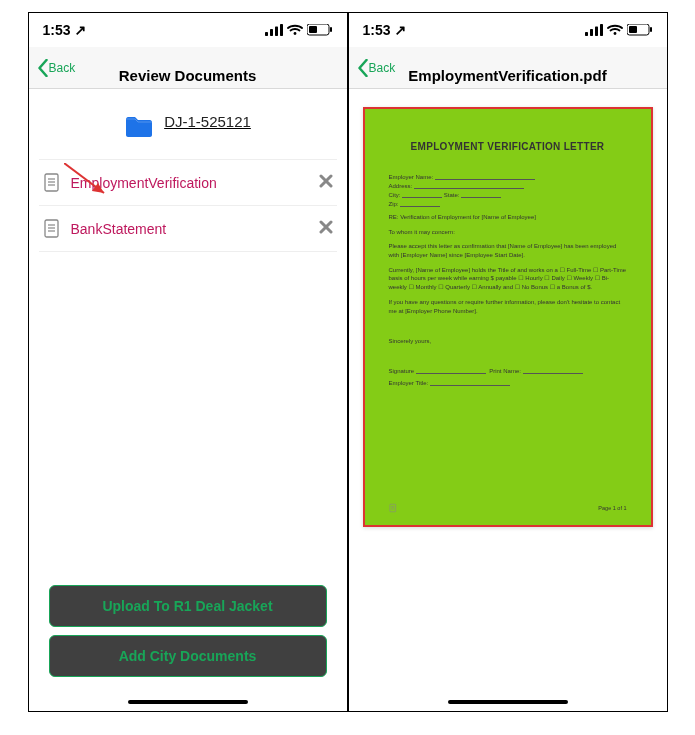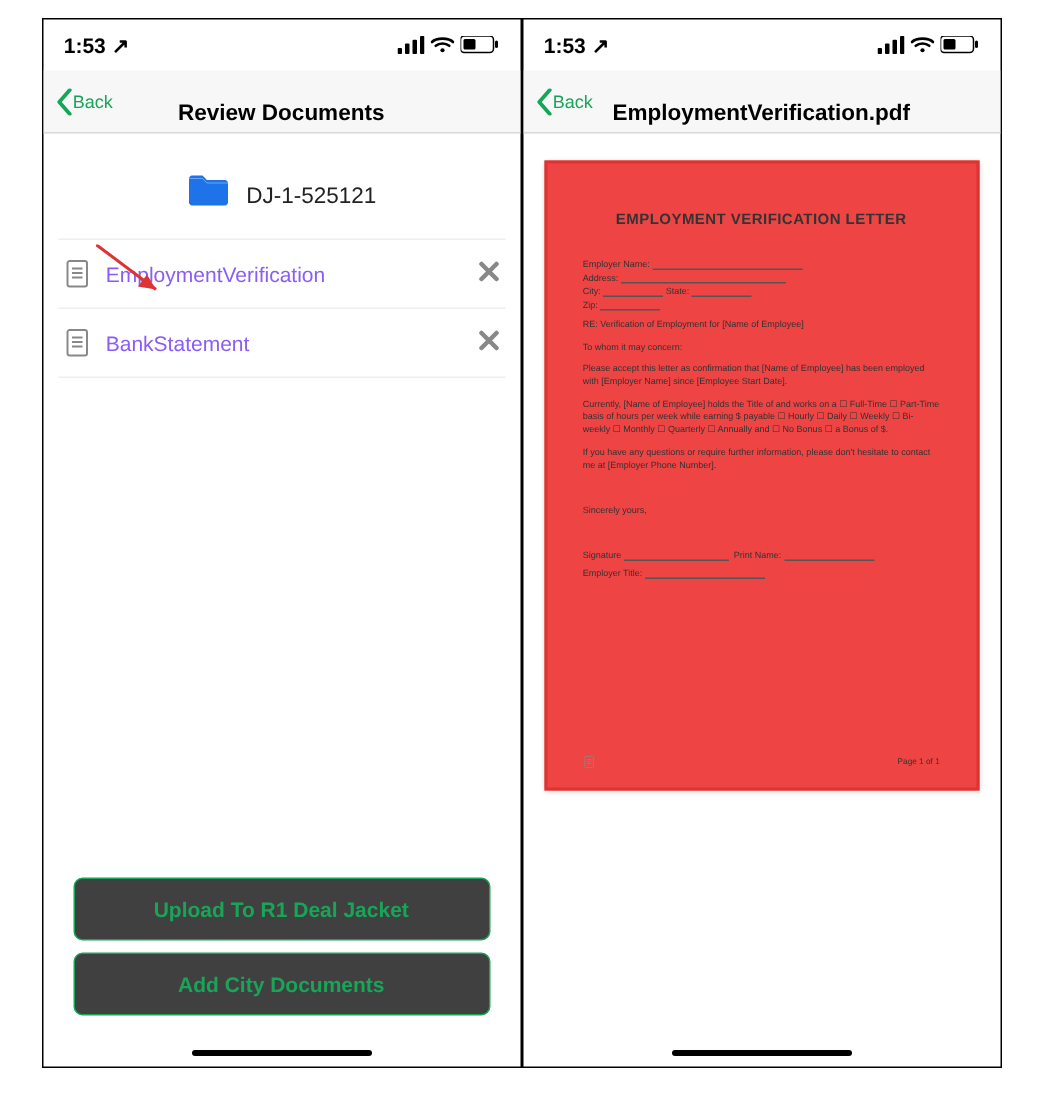--- a/index.html
+++ b/index.html
@@ -58,36 +58,37 @@
       text-align: center;
       font-weight: 700;
       font-size: 15px;
       pointer-events: none;
       margin-top: 16px;
     }
     
     .content { flex: 1; padding: 0 10px; overflow: auto; }
     .folder-row {
       display: flex;
-      align-items: flex-end;
+      align-items: flex-start;
       justify-content: center;
       gap: 10px;
       padding: 24px 0 20px;
+      text-decoration: underline;
     }
     .folder-row span { font-size: 15px; font-weight: 500; color: #222; }
     .doc-list { border-top: 1px solid #eee; }
     .doc-row {
       display: flex;
       align-items: center;
       gap: 10px;
       padding: 12px 4px;
       border-bottom: 1px solid #eee;
     }
     .doc-icon { width: 18px; flex: 0 0 18px; color: #777; }
-    .doc-name { flex: 1; font-size: 14px; color: #8b5cf6; }
+    .doc-name { flex: 1; font-size: 14px; color: #be185d; }
     .doc-delete { color: #888; cursor: pointer; font-size: 18px; font-weight: 700; }
     
     .arrow-anno {
       position: absolute;
       top: 150px;
       left: 35px;
       pointer-events: none;
     }
     
     .bottom-actions {
@@ -118,21 +119,21 @@
     }
     
     .preview-wrap {
       flex: 1;
       padding: 18px 12px 8px;
       display: flex;
       justify-content: center;
     }
     .preview-page {
       border: 2px solid #d33;
-      background: #ef4444;
+      background: #84cc16;
       width: 290px;
       height: 420px;
       box-shadow: 0 1px 4px rgba(0,0,0,.15);
       padding: 32px 24px 14px;
       font-size: 6px;
       color: #333;
       position: relative;
     }
     .preview-title {
       text-align: center;

